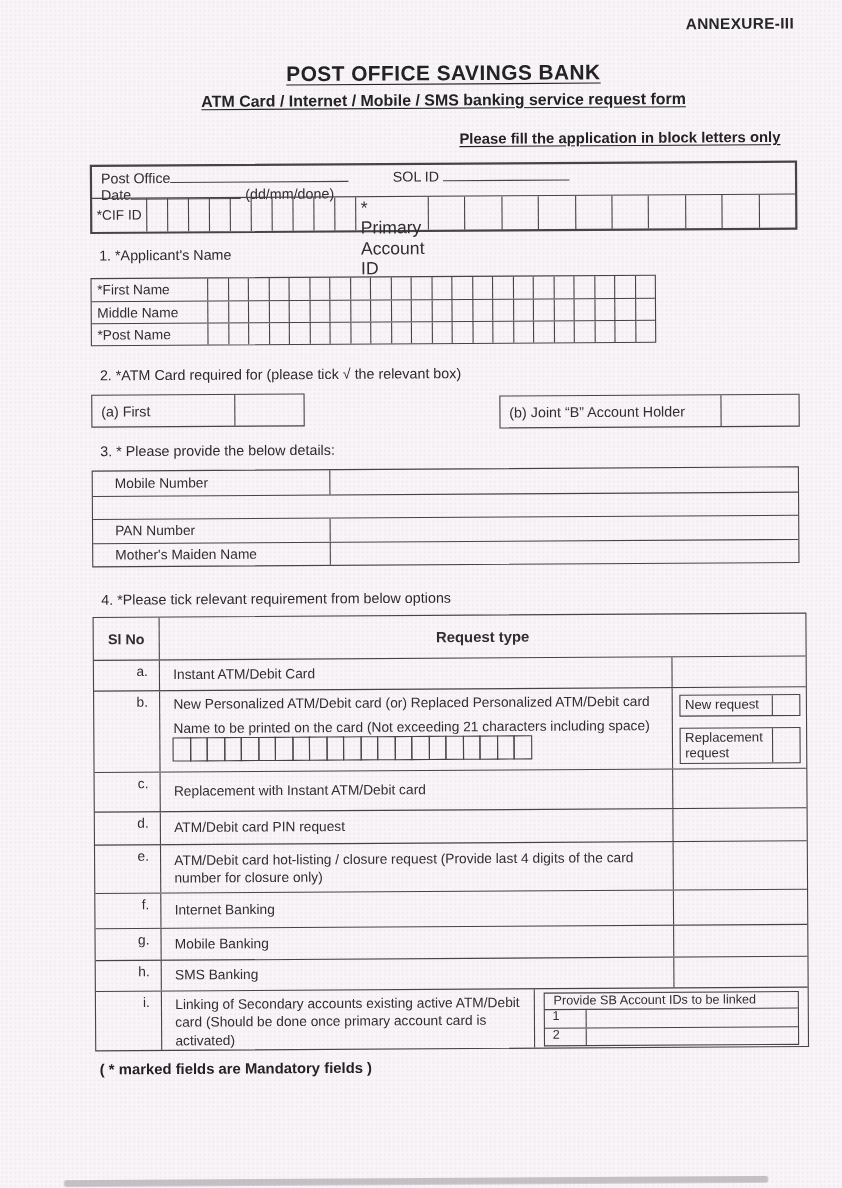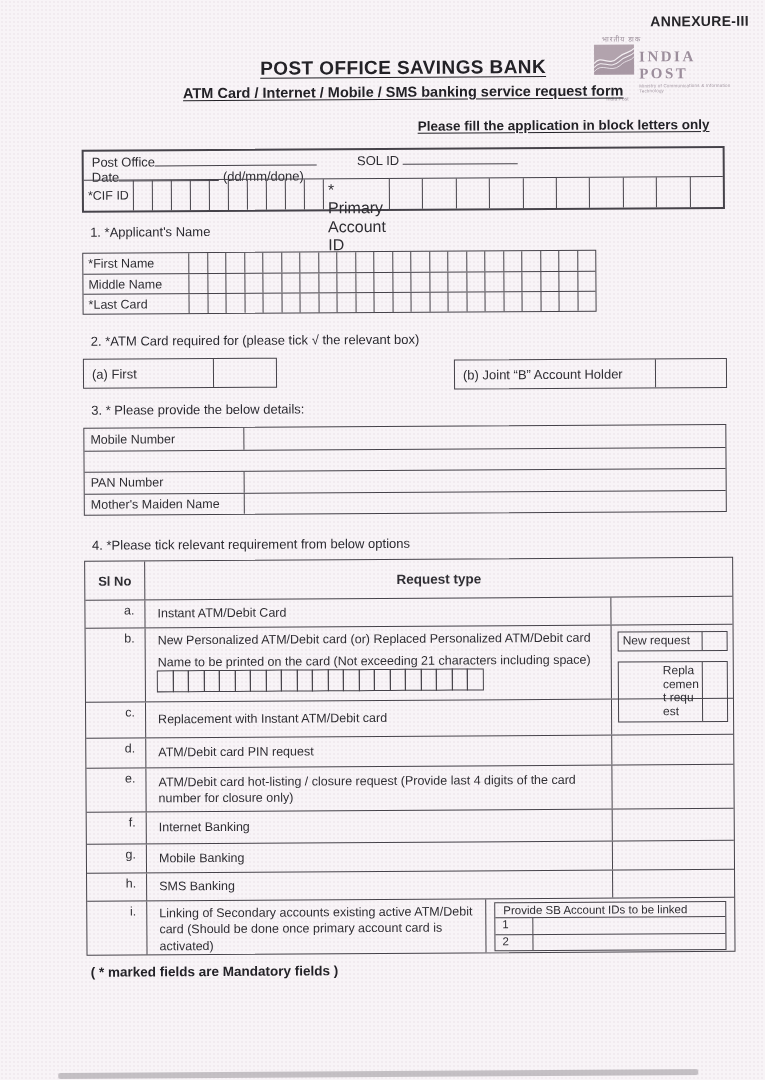--- a/index.html
+++ b/index.html
@@ -12,21 +12,21 @@
   }
   .page{
     position:relative;width:765px;height:1080px;overflow:hidden;
     background-color:#f8f4f7;
     background-image:radial-gradient(rgba(178,158,173,.10) 1px, transparent 1px);
     background-size:4px 4px;
   }
   .sheet{position:absolute;inset:0;transform:rotate(-0.35deg);transform-origin:50% 50%;}
 
   
-  .annexure{position:absolute;top:15px;right:13px;font-weight:bold;font-size:14px;letter-spacing:.3px;color:#262529;}
+  .annexure{position:absolute;top:15px;right:40px;font-weight:bold;font-size:14px;letter-spacing:.3px;color:#262529;}
   .logo{position:absolute;top:36px;right:18px;width:150px;}
   .logo-hindi{font-size:7px;color:#9a8d99;margin-left:8px;letter-spacing:1px;}
   .logo-row{display:flex;align-items:flex-start;margin-top:1px;}
   .logo-mark{width:40px;height:30px;background:#b2a3ad;flex:0 0 auto;}
   .logo-text{margin-left:5px;margin-top:4px;}
   .logo-name{font-family:"Liberation Serif", serif;font-size:15px;font-weight:600;letter-spacing:2.5px;color:#9c8e9c;}
   .logo-sub{font-size:4.5px;color:#a59aa5;margin-top:1px;letter-spacing:.2px;}
   .logo-cap{font-size:5px;color:#a59aa5;margin-left:12px;margin-top:2px;}
 
   
@@ -69,21 +69,21 @@
   .opt-b{left:455px;top:360px;width:273px;}
   .opt-label{flex:1;display:flex;align-items:center;padding-left:8px;font-size:13px;}
   .opt-tick{flex:0 0 auto;border-left:1px solid #46434a;}
   .opt-a .opt-tick{width:62px;}
   .opt-b .opt-tick{width:70px;}
 
   
   .details-table{position:absolute;left:84px;top:426px;width:643px;border:1.5px solid #46434a;box-sizing:border-box;}
   .det-row{display:flex;height:21.5px;box-sizing:border-box;}
   .det-row + .det-row{border-top:1px solid #46434a;}
-  .det-label{width:160px;flex:0 0 auto;font-size:12.5px;display:flex;align-items:center;padding-left:6px;border-right:1px solid #46434a;box-sizing:border-box;}
+  .det-label{width:216px;flex:0 0 auto;font-size:12.5px;display:flex;align-items:center;padding-left:20px;border-right:1px solid #46434a;box-sizing:border-box;}
   .det-value{flex:1;}
 
   
   .req-table{position:absolute;left:84px;top:559px;width:649px;border:1.5px solid #46434a;box-sizing:border-box;}
   .req-hdr{display:flex;height:38px;font-weight:bold;box-sizing:border-box;}
   .req-row{display:flex;border-top:1px solid #46434a;box-sizing:border-box;}
   .col-sl{width:60px;flex:0 0 auto;border-right:1px solid #46434a;box-sizing:border-box;}
   .col-req{flex:1;box-sizing:border-box;}
   .col-tick{width:122px;flex:0 0 auto;border-left:1px solid #46434a;box-sizing:border-box;}
   .req-hdr .col-sl{display:flex;align-items:center;justify-content:center;font-size:13px;}
@@ -121,38 +121,20 @@
   .scan-bar{position:absolute;left:55px;bottom:3px;width:640px;height:6px;background:#9b979c;opacity:.55;border-radius:2px;filter:blur(.4px);}
 </style>
 </head>
 <body>
 
 <div class="page">
   <div class="sheet">
 
     <div class="annexure">ANNEXURE-III</div>
 
-    <div class="logo">
-      <div class="logo-hindi">भारतीय डाक</div>
-      <div class="logo-row">
-        <div class="logo-mark">
-          <svg width="40" height="30" viewBox="0 0 40 30">
-            <path d="M0,20 C8,8 14,24 24,14 C30,8 36,10 40,4 L40,30 L0,30 Z" fill="#a898a4"></path>
-            <path d="M0,19 C8,9 14,23 24,13 C30,7 36,9 40,4" stroke="#f3eef2" stroke-width="1.2" fill="none"></path>
-            <path d="M0,23 C8,13 15,26 25,17 C31,11 36,13 40,8" stroke="#f3eef2" stroke-width="1" fill="none"></path>
-            <path d="M0,27 C8,17 16,29 26,21 C32,15 37,17 40,12" stroke="#f3eef2" stroke-width="0.8" fill="none"></path>
-          </svg>
-        </div>
-        <div class="logo-text">
-          <div class="logo-name">INDIA POST</div>
-          <div class="logo-sub">Ministry of Communications &amp; Information Technology</div>
-        </div>
-      </div>
-      <div class="logo-cap">India Post</div>
-    </div>
 
     <div class="title-wrap title" style="top:57px;">POST OFFICE SAVINGS BANK</div>
     <div class="title-wrap subtitle" style="top:84px;">ATM Card / Internet / Mobile / SMS banking service request form</div>
     <div class="fill-note">Please fill the application in block letters only</div>
 
     <div class="header-box">
       <div class="hb-line hb-line1">
         <span>Post Office</span><span class="uline" style="width:162px;"></span><span class="hb-gap"></span><span>SOL ID</span>&nbsp;<span class="uline" style="width:115px;"></span>
       </div>
       <div class="hb-line hb-line2">
@@ -238,21 +220,21 @@
             <div class="cell"></div>
             <div class="cell"></div>
             <div class="cell"></div>
             <div class="cell"></div>
             <div class="cell"></div>
             <div class="cell"></div>
             <div class="cell"></div>
           </div>
       </div>
       <div class="name-row">
-        <div class="name-label">*Last Card</div>
+        <div class="name-label">*Post Name</div>
         <div class="name-cells">
             <div class="cell"></div>
             <div class="cell"></div>
             <div class="cell"></div>
             <div class="cell"></div>
             <div class="cell"></div>
             <div class="cell"></div>
             <div class="cell"></div>
             <div class="cell"></div>
             <div class="cell"></div>
@@ -343,21 +325,21 @@
               <div class="cell"></div>
               <div class="cell"></div>
             </div>
         </div>
         <div class="col-tick tick-stack">
           <div class="tickbox">
             <div class="tickbox-label" style="width:74px;">New request</div>
             <div class="tickbox-cell"></div>
           </div>
           <div class="tickbox">
-            <div class="tickbox-label" style="width:74px;margin-left:40px;">Replacement request</div>
+            <div class="tickbox-label" style="width:74px;">Replacement request</div>
             <div class="tickbox-cell"></div>
           </div>
         </div>
       </div>
 
       <div class="req-row h36">
         <div class="col-sl sl-cell">c.</div>
         <div class="col-req req-cell">Replacement with Instant ATM/Debit card</div>
         <div class="col-tick"></div>
       </div>

